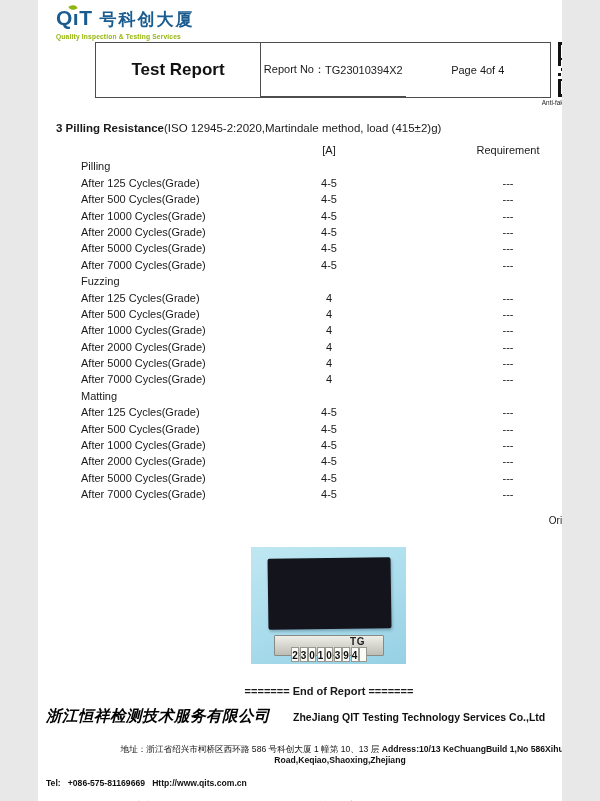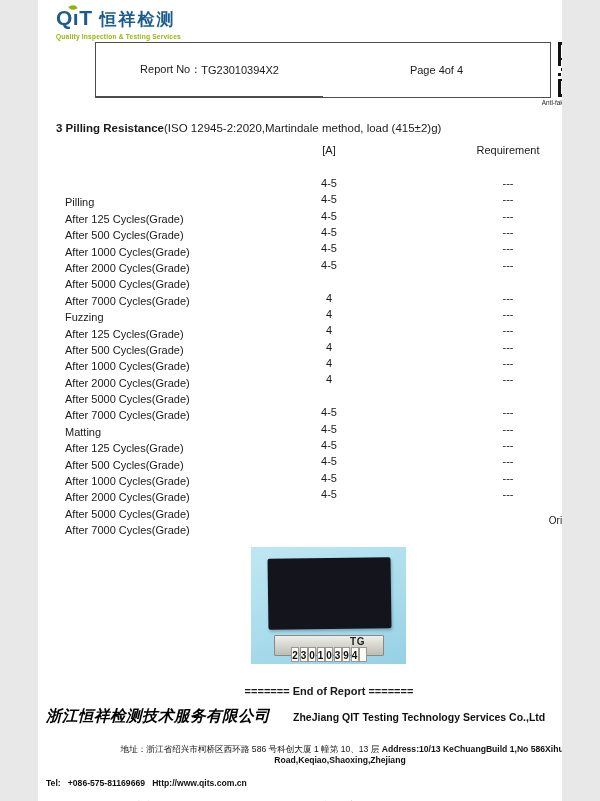--- a/index.html
+++ b/index.html
@@ -29,21 +29,21 @@
            grid-template-columns:repeat(21,1fr);grid-template-rows:repeat(21,1fr);background:#fff;}
   .qr-wrap div{background:#fff;}
   .qr-wrap div.qm{background:#111;}
   .qr-caption{position:absolute;left:478px;top:99px;width:122px;text-align:center;font-size:6.4px;color:#222;}
 
   
   .title-line{position:absolute;left:18px;top:122px;font-size:11.5px;white-space:nowrap;}
   .title-bold{font-weight:bold;}
   .rtable{position:absolute;left:0;top:142px;width:600px;}
   .trow{position:relative;height:16.4px;line-height:16.4px;font-size:11px;}
-  .tlabel{position:absolute;left:27px;white-space:nowrap;margin-top:36px;}
+  .tlabel{position:absolute;left:43px;white-space:nowrap;}
   .tval{position:absolute;left:241px;width:100px;text-align:center;}
   .treq{position:absolute;left:420px;width:100px;text-align:center;}
 
   
   .sample-caption{position:absolute;left:0;top:515px;width:582px;text-align:right;font-size:10px;}
   .photo{position:absolute;left:213px;top:547px;width:155px;height:117px;
          background:linear-gradient(160deg,#bfe7f2 0%,#a9dcec 55%,#97d0e4 100%);}
   .fabric{position:absolute;left:17px;top:11px;width:123px;height:71px;background:#14141d;
           border-radius:2px;transform:rotate(-0.8deg);box-shadow:1px 2px 3px rgba(40,70,90,.35);}
   .strip{position:absolute;left:23px;top:88px;width:110px;height:21px;box-sizing:border-box;
@@ -67,26 +67,29 @@
   .f-en{font-weight:bold;}
 </style>
 </head>
 <body>
 
 <div class="page">
 
   <div class="logo">
     <div class="brand-row">
       <span class="brand-latin"><span>Q</span><span>ı</span><span>T</span><span class="leaf"></span></span>
-      <span class="brand-cn">恒祥检测</span>
+      <span class="brand-cn">号科创大厦</span>
     </div>
     <div class="tagline">Quality Inspection &amp; Testing Services</div>
   </div>
 
   <div class="hdr-table">
+    <div class="hdr-left">
+      <span class="hdr-title">Test Report</span>
+    </div>
     <div class="hdr-right">
       <div class="hdr-cell">
         <span>Report No：</span>
           <span>TG23010394X2</span>
       </div>
       <div class="hdr-cell">
         <span>Page 4of 4</span>
       </div>
     </div>
   </div>

